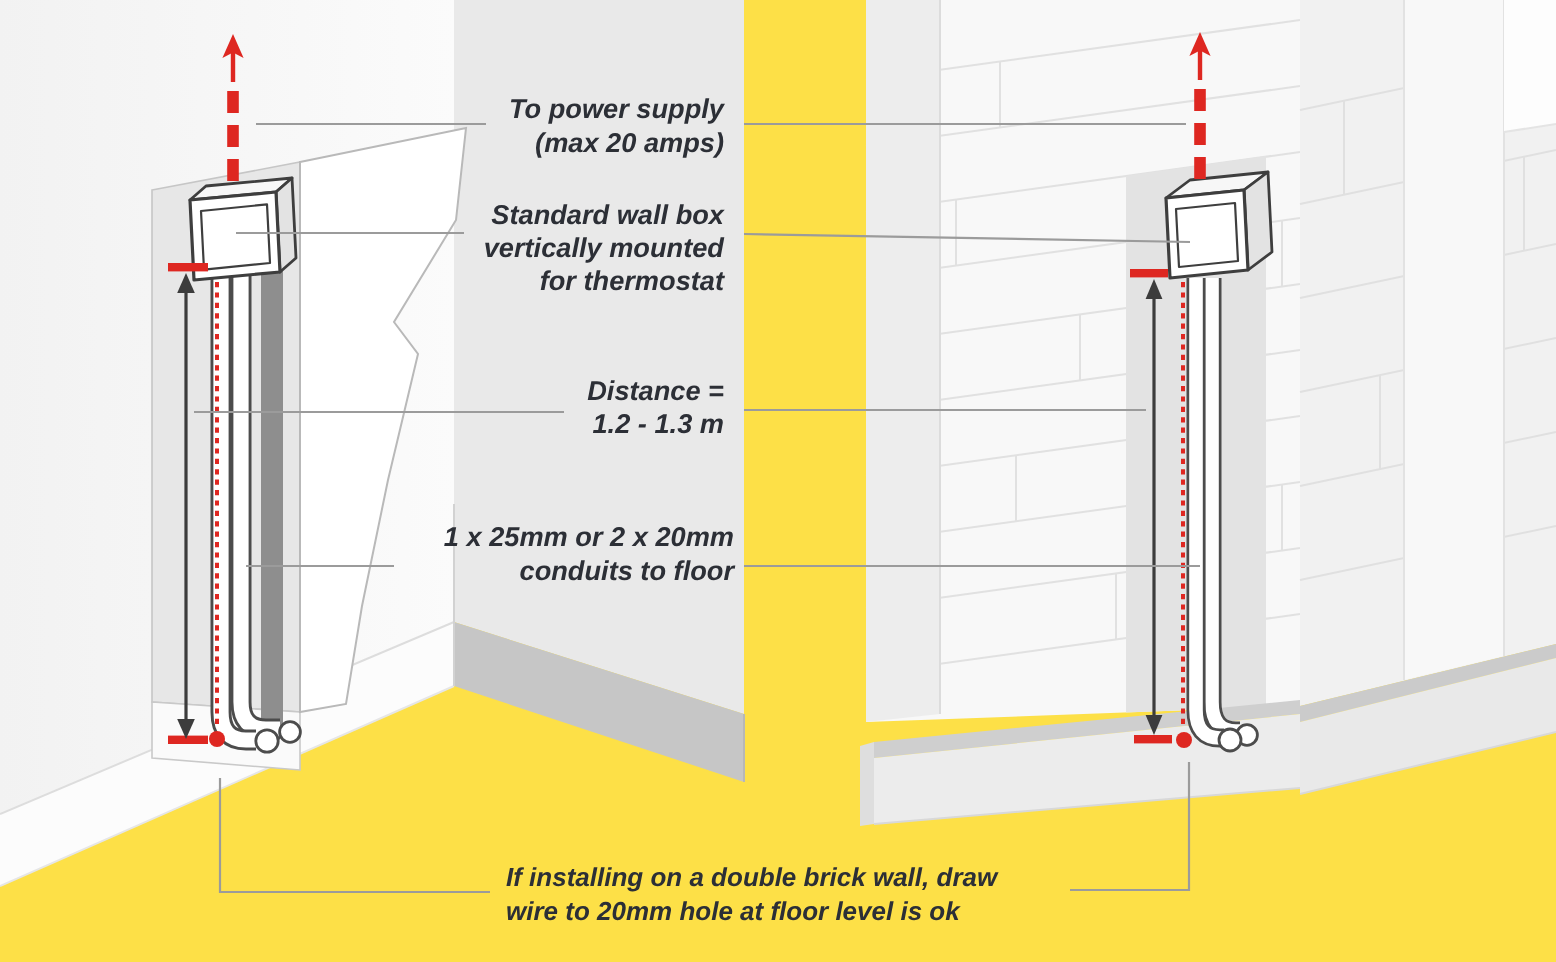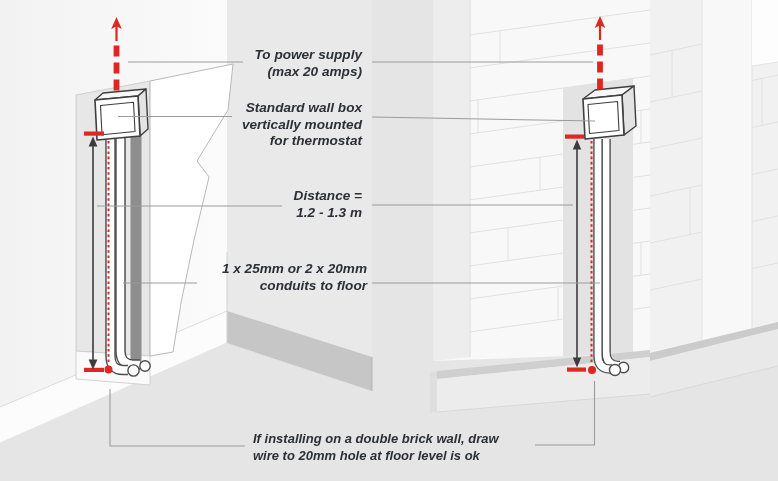--- a/index.html
+++ b/index.html
@@ -1,16 +1,16 @@
 <!DOCTYPE html>
 <html style="--accent-red: #de2721; --text-color: #2c2f36; --leader-color: #9b9b9b;"><head>
 <meta charset="utf-8">
 <style>
   html,body{margin:0;padding:0;background:#ffffff;}
-  .stage{position:relative;width:778px;height:481px;overflow:hidden;background:#e5e5e5;}
+  .stage{position:relative;width:778px;height:481px;overflow:hidden;background:#fde047;}
   svg{display:block;}
   text.lbl{
     font-family:"Liberation Sans",sans-serif;
     font-style:italic;
     font-weight:bold;
     fill:var(--text-color,#2c2f36);
   }
   .lbl-r{font-size:13.6px;}
   .lbl-note{font-size:13px;}
   .leader{stroke:var(--leader-color,#9b9b9b);stroke-width:1.1;fill:none;}

